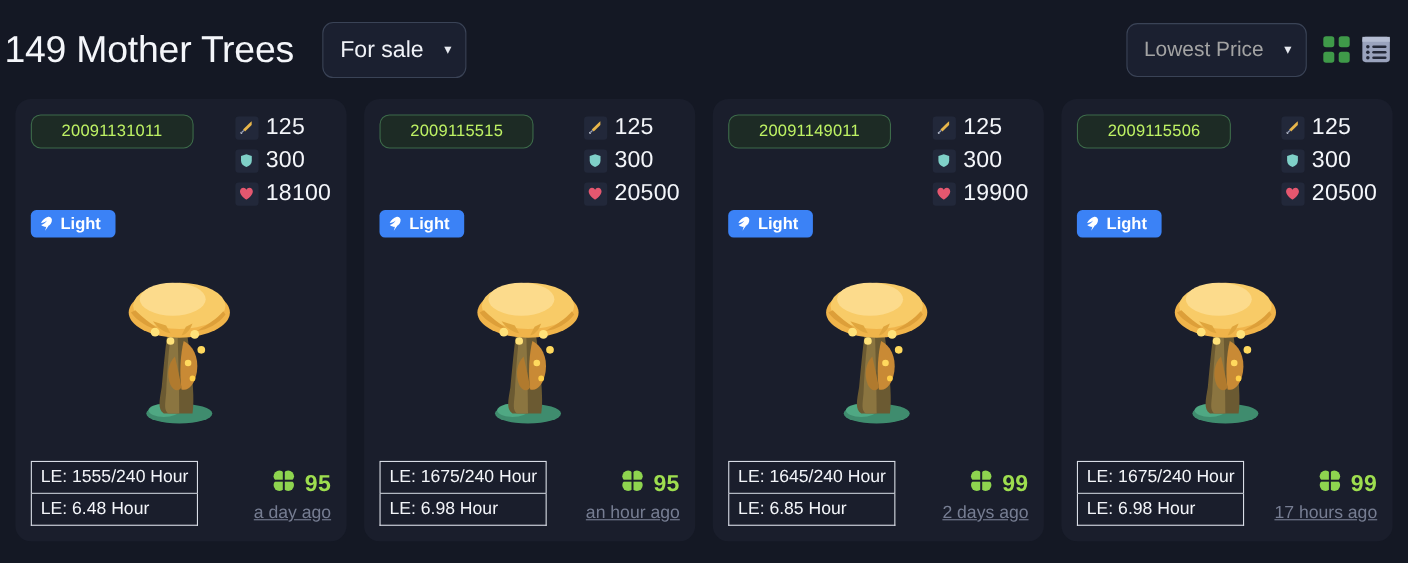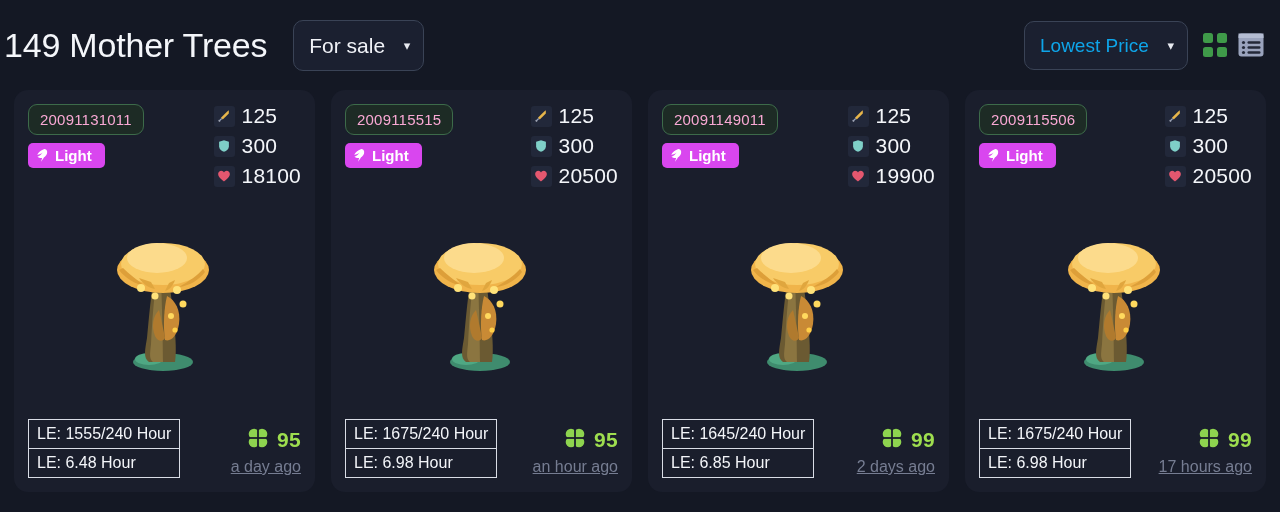--- a/index.html
+++ b/index.html
@@ -71,21 +71,21 @@
     align-items: center;
     gap: 14px;
   }
 
   .sort-select {
     appearance: none;
     -webkit-appearance: none;
     background: #1b2030;
     border: 1px solid #3a4356;
     border-radius: 10px;
-    color: #0ea5e9;
+    color: #a3a3a3;
     font-family: "Liberation Sans", sans-serif;
     font-size: 19px;
     padding: 13px 38px 13px 15px;
     outline: none;
     cursor: pointer;
   }
 
   .view-toggles {
     display: flex;
     align-items: center;
@@ -128,37 +128,38 @@
     display: flex;
     flex-direction: column;
     gap: 8px;
     align-items: flex-start;
   }
 
   .id-badge {
     border: 1px solid #3d6b4a;
     background: #1d2b25;
     border-radius: 9px;
-    padding: 6px 11px;
+    padding: 6px 27px;
     font-size: 15px;
-    color: #f9a8d4;
+    color: #bef264;
     letter-spacing: 0.2px;
   }
 
   .element-badge {
-    background: #d946ef;
+    background: #3b82f6;
     border-radius: 5px;
     padding: 4px 13px 4px 7px;
     font-size: 15px;
     font-weight: 700;
     color: #ffffff;
     display: flex;
     align-items: center;
     gap: 5px;
     min-width: 76px;
+    margin-top: 48px;
   }
 
   .element-badge .el-icon { line-height: 0; }
 
   .stats {
     display: flex;
     flex-direction: column;
     gap: 6px;
     align-items: flex-start;
   }

